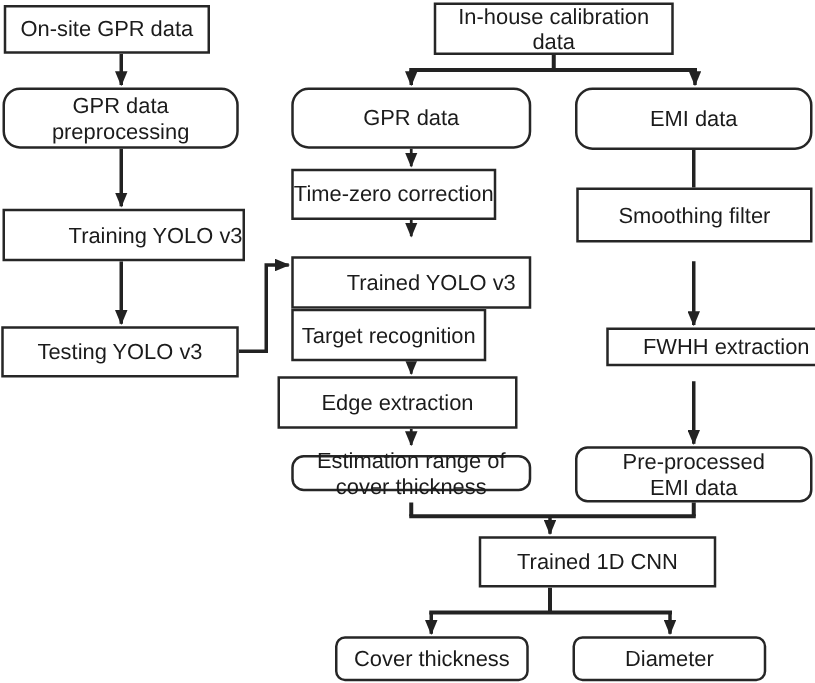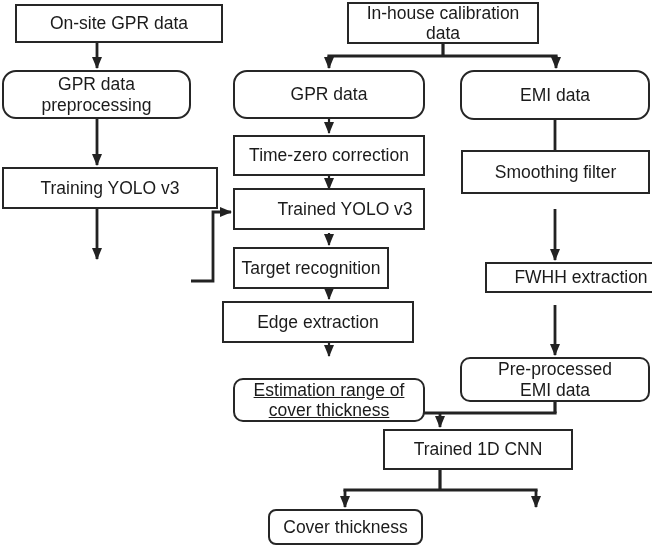--- a/index.html
+++ b/index.html
@@ -41,32 +41,32 @@
     color: #1b1b1b;
     font-size: 17.5px;
     line-height: 1.15;
   }
   .node .lbl { white-space: pre-line; }
   .r14 { border-radius: 14px; }
   .r10 { border-radius: 10px; }
   .r8  { border-radius: 8px; }
 
   
-  .n-onsite      { left: 15px;   top: 4px;   width: 208px; height: 39px; }
+  .n-onsite      { left: 3px;   top: 4px;   width: 165px; height: 39px; }
   .n-gprprep     { left: 2px;   top: 70px;  width: 189px; height: 49px; }
-  .n-trainyolo   { left: 2px;   top: 167px; width: 216px; height: 42px; }
+  .n-trainyolo   { left: 2px;   top: 167px; width: 194px; height: 42px; justify-content: flex-end; }
   .n-testyolo    { left: 1px;   top: 261px; width: 190px; height: 41px; }
   
   .n-inhouse     { left: 347px; top: 2px;   width: 192px; height: 42px; }
   .n-gprdata     { left: 233px; top: 70px;  width: 192px; height: 49px; }
-  .n-timezero    { left: 233px; top: 135px; width: 192px; height: 41px; }
-  .n-trainedyolo { left: 233px; top: 188px; width: 192px; height: 42px; padding-left: 32px; }
+  .n-timezero    { left: 233px; top: 135px; width: 164px; height: 41px; }
+  .n-trainedyolo { left: 233px; top: 205px; width: 192px; height: 42px; padding-left: 32px; }
   .n-target      { left: 233px; top: 247px; width: 156px; height: 42px; }
   .n-edgeext     { left: 222px; top: 301px; width: 192px; height: 42px; }
-  .n-estrange    { left: 233px; top: 378px; width: 192px; height: 44px; text-decoration: underline; }
+  .n-estrange    { left: 233px; top: 364px; width: 192px; height: 29px; }
   
   .n-emidata     { left: 460px; top: 70px;  width: 190px; height: 50px; }
   .n-smooth      { left: 461px; top: 150px; width: 189px; height: 44px; }
   .n-fwhh        { left: 485px; top: 262px; width: 192px; height: 31px; }
   .n-preproc     { left: 460px; top: 357px; width: 190px; height: 45px; }
   
   .n-cnn         { left: 345px; top: 429px; width: 190px; height: 41px; margin-left: 38px; }
   .n-cover       { left: 268px; top: 509px; width: 155px; height: 36px; }
   .n-diam        { left: 458px; top: 509px; width: 155px; height: 36px; }
 </style>
@@ -116,20 +116,23 @@
   <div class="node n-onsite">
     <span class="lbl">On-site GPR data</span>
   </div>
   <div class="node r14 n-gprprep">
     <span class="lbl">GPR data
 preprocessing</span>
   </div>
   <div class="node n-trainyolo">
     <span class="lbl">Training YOLO v3</span>
   </div>
+  <div class="node n-testyolo">
+    <span class="lbl">Testing YOLO v3</span>
+  </div>
 
   <div class="node n-inhouse">
     <span class="lbl">In-house calibration
 data</span>
   </div>
   <div class="node r14 n-gprdata">
     <span class="lbl">GPR data</span>
   </div>
   <div class="node n-timezero">
     <span class="lbl">Time-zero correction</span>
@@ -161,14 +164,17 @@
     <span class="lbl">Pre-processed
 EMI data</span>
   </div>
 
   <div class="node n-cnn">
     <span class="lbl">Trained 1D CNN</span>
   </div>
   <div class="node r8 n-cover">
     <span class="lbl">Cover thickness</span>
   </div>
+  <div class="node r8 n-diam">
+    <span class="lbl">Diameter</span>
+  </div>
 
 </div>
 
 </body></html>

